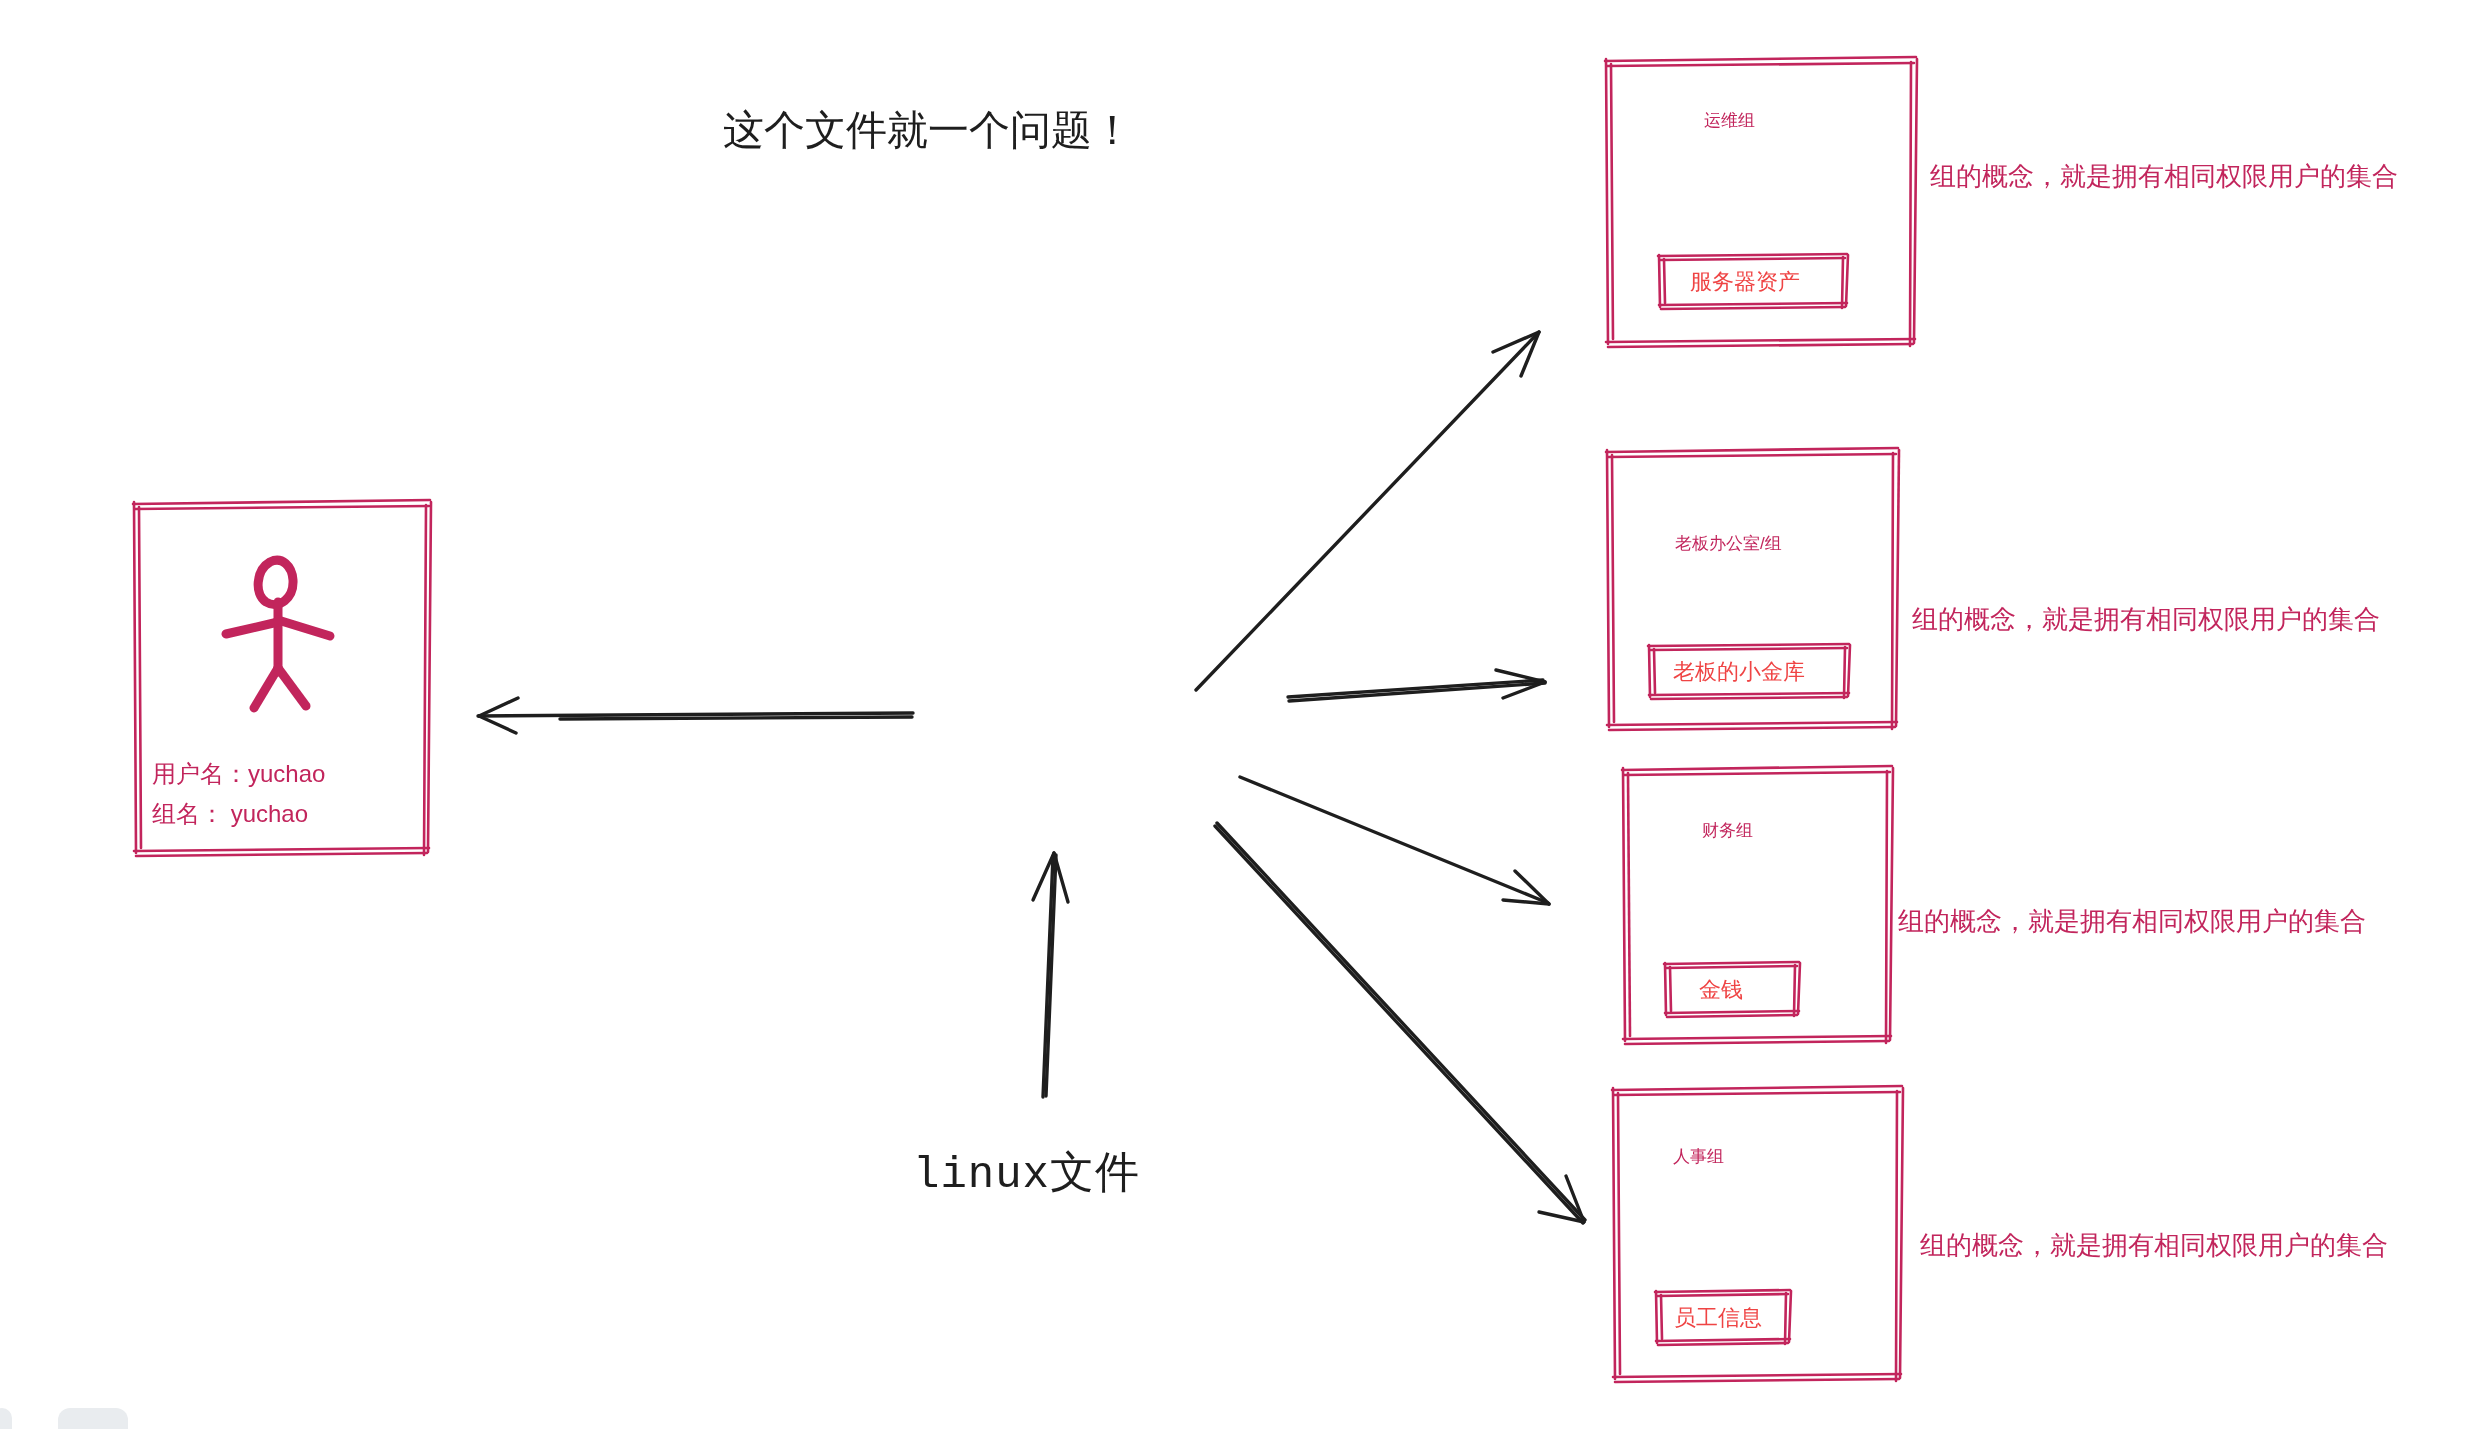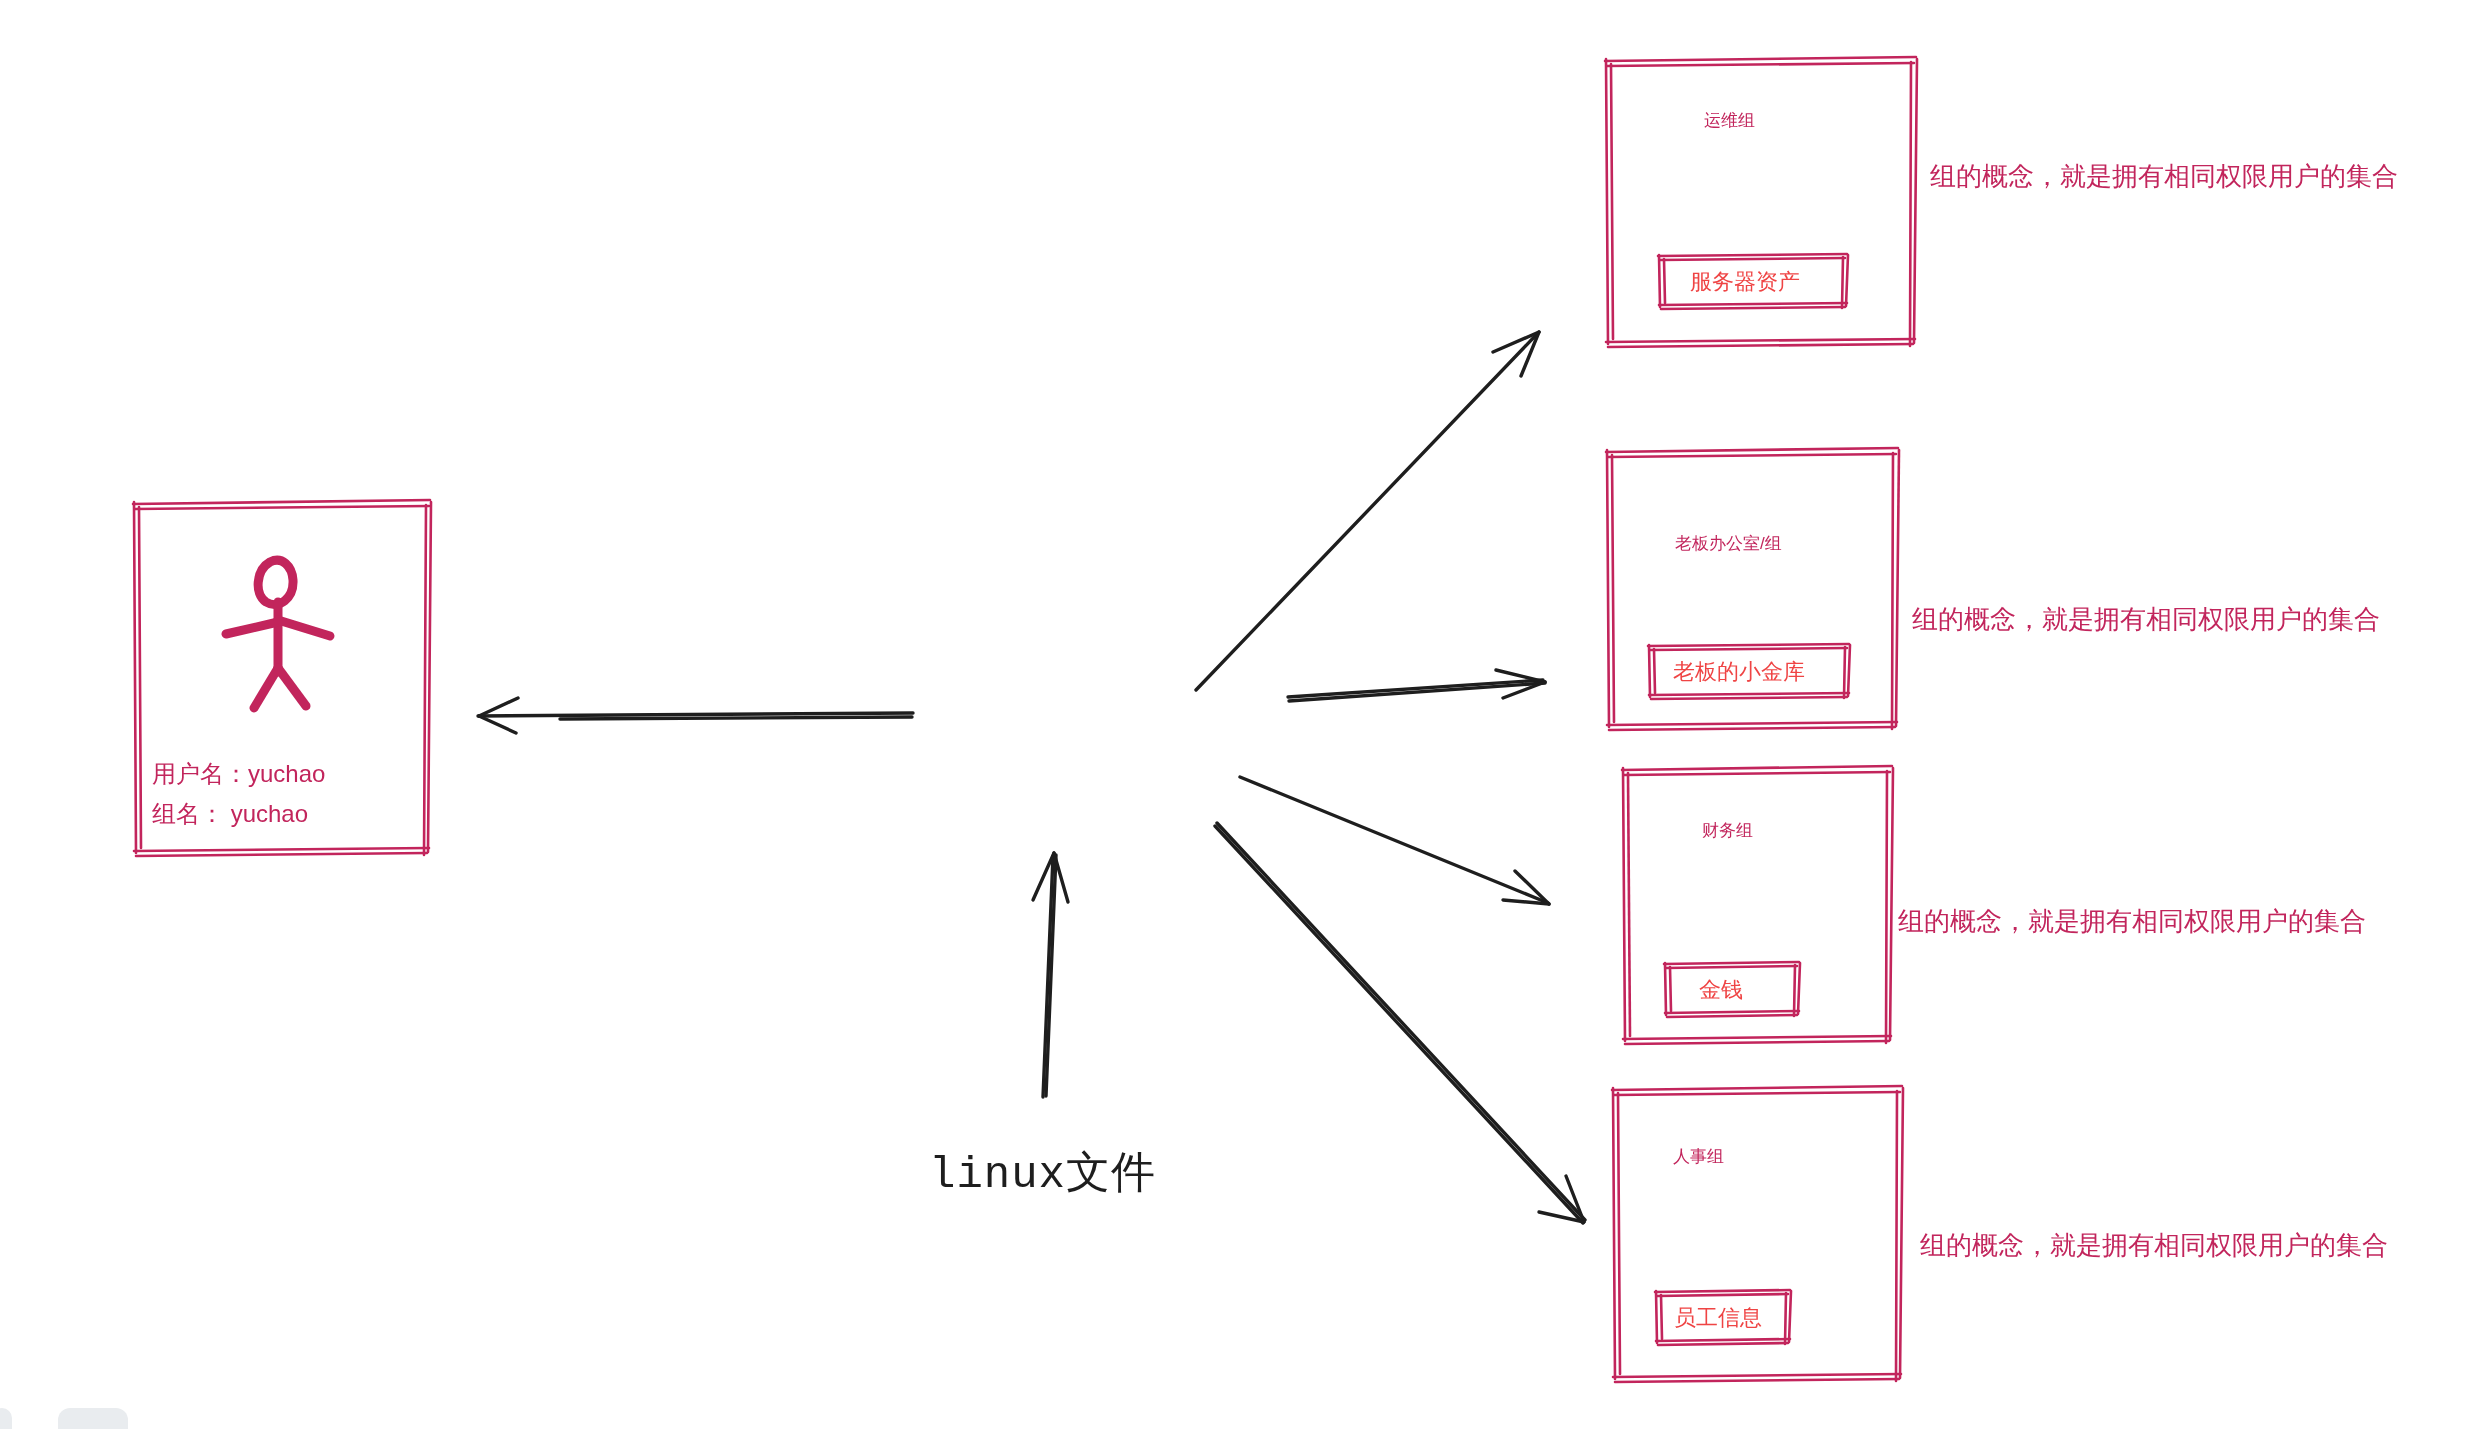--- a/index.html
+++ b/index.html
@@ -48,21 +48,20 @@
     font-family: "Liberation Mono", monospace;
     white-space: nowrap;
   }
   .linux-label {
     position: absolute;
     color: #1e1e1e;
     font-size: 44px;
     font-family: "Liberation Mono", monospace;
     white-space: nowrap;
     letter-spacing: 1px;
-    margin-left: 16px;
   }
   .group-title {
     position: absolute;
     color: #c2255c;
     font-size: 17px;
     white-space: nowrap;
     font-family: "Liberation Sans", sans-serif;
   }
   .inner-label {
     position: absolute;
@@ -100,20 +99,21 @@
     position: absolute;
     background: #e9ecef;
     border-radius: 12px;
   }
 </style>
 </head>
 <body>
 
 <div id="canvas">
 
+  <div class="q-line" style="left:723px; top:108px;">这个文件就一个问题！</div>
 
   <div class="sketch-box" style="left:130px; top:496px; width:304px; height:362px;">
     <svg viewBox="0 0 304 362" preserveAspectRatio="none" aria-hidden="true">
       <g fill="none" stroke="#c2255c" stroke-width="2.6" stroke-linecap="round">
         <path d="M3,8 L300,4"></path>
         <path d="M5,13 L299,10"></path>
         <path d="M301,6 L298,356"></path>
         <path d="M296,9 L294,359"></path>
         <path d="M297,357 L6,360"></path>
         <path d="M299,352 L4,355"></path>

